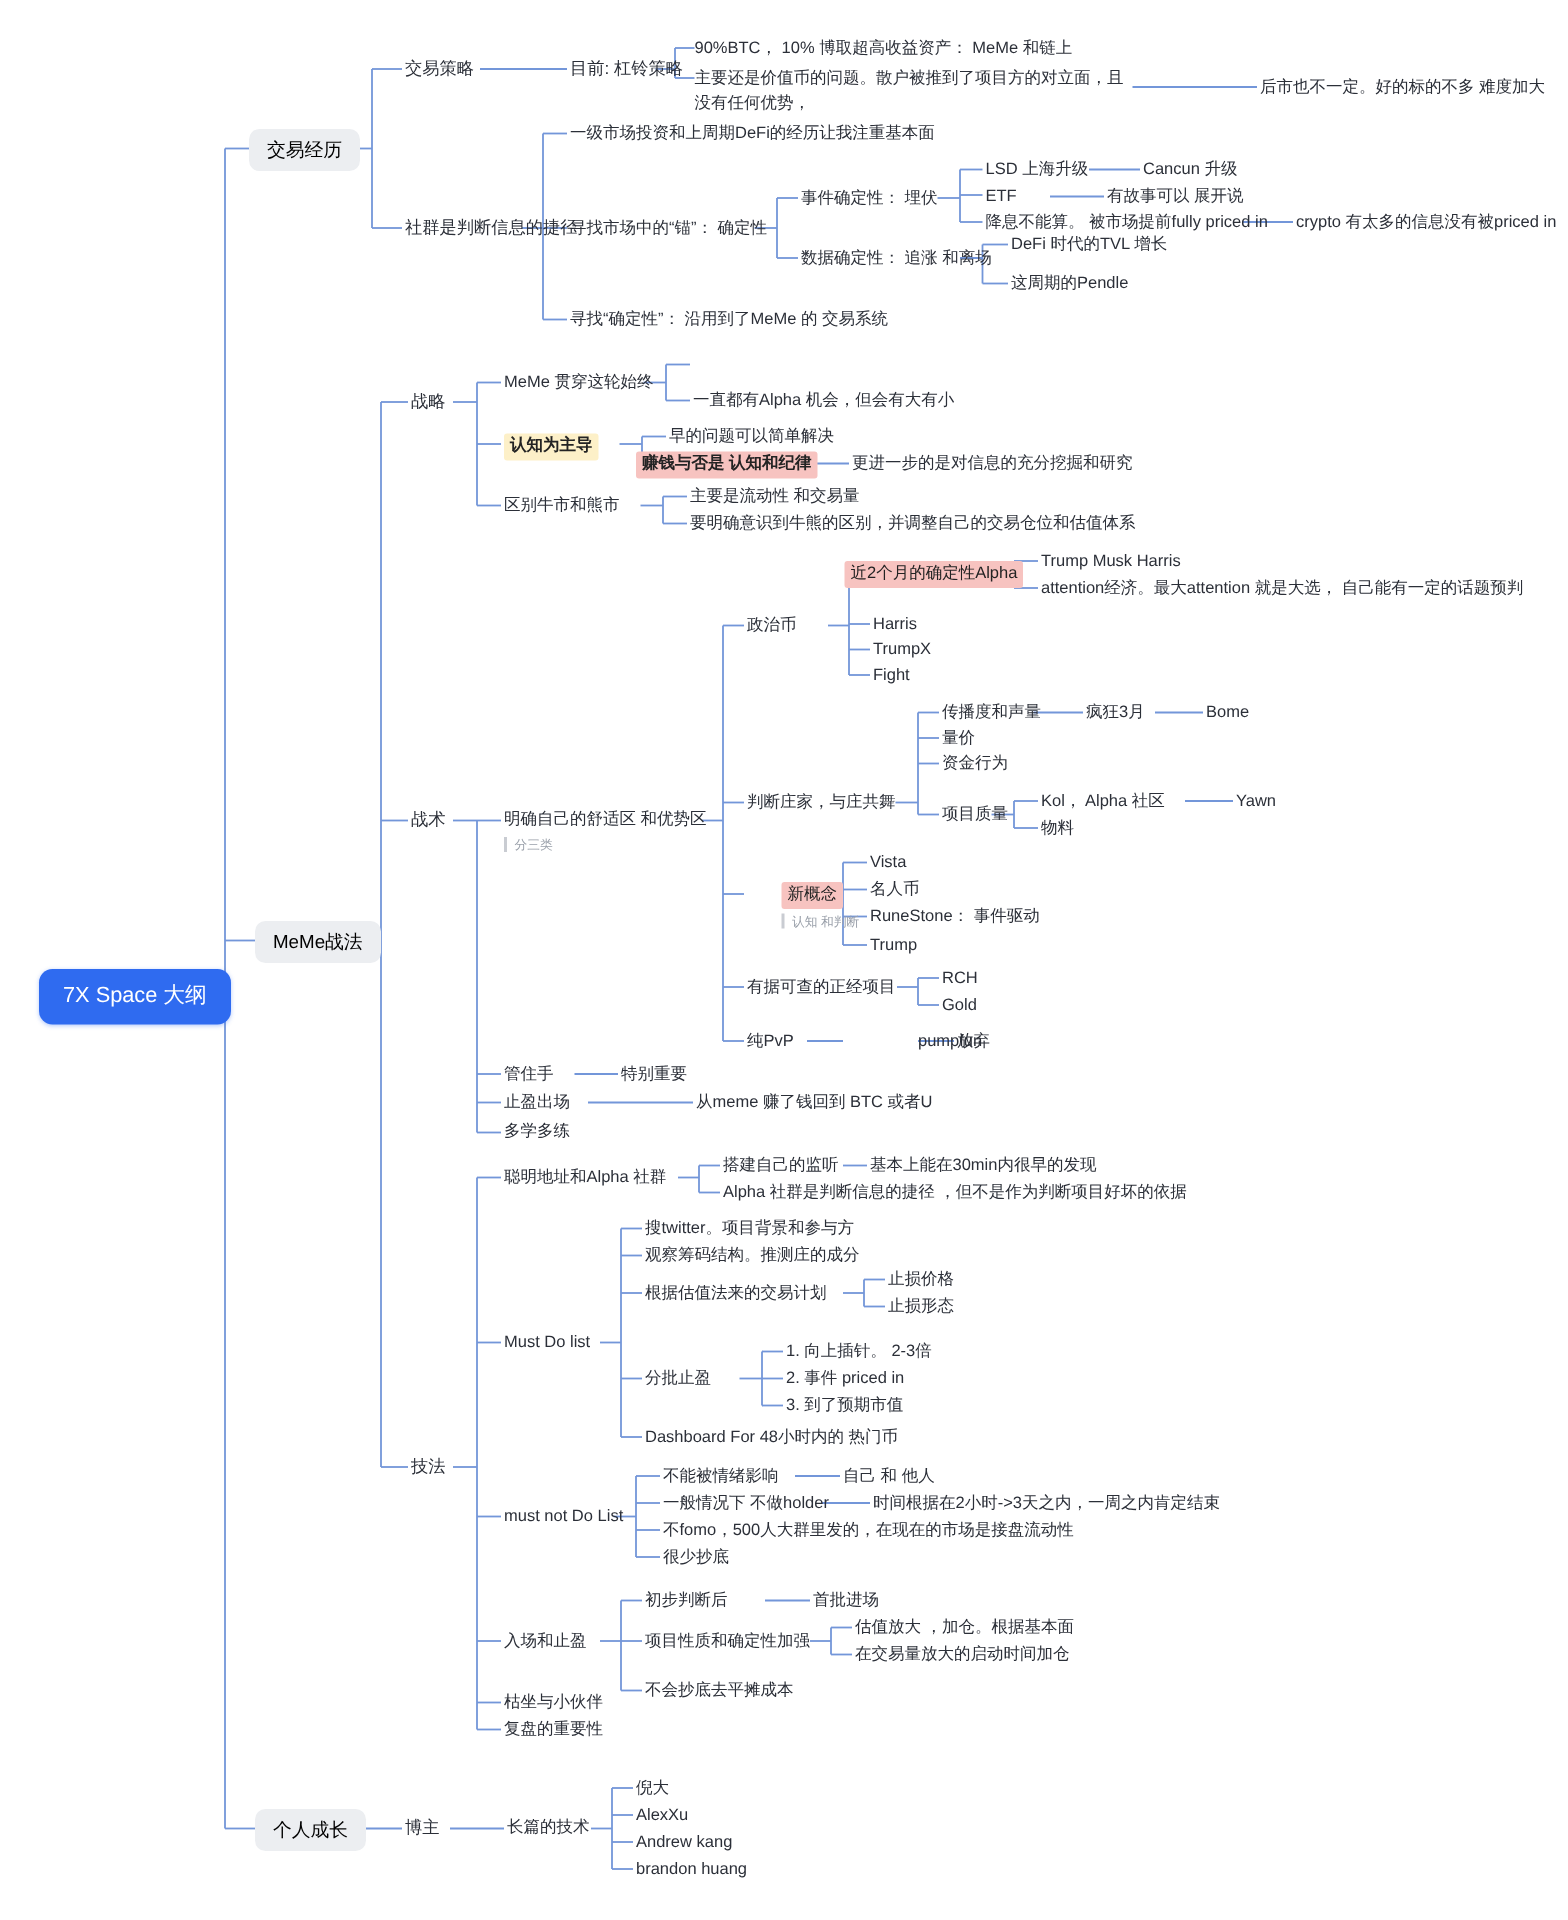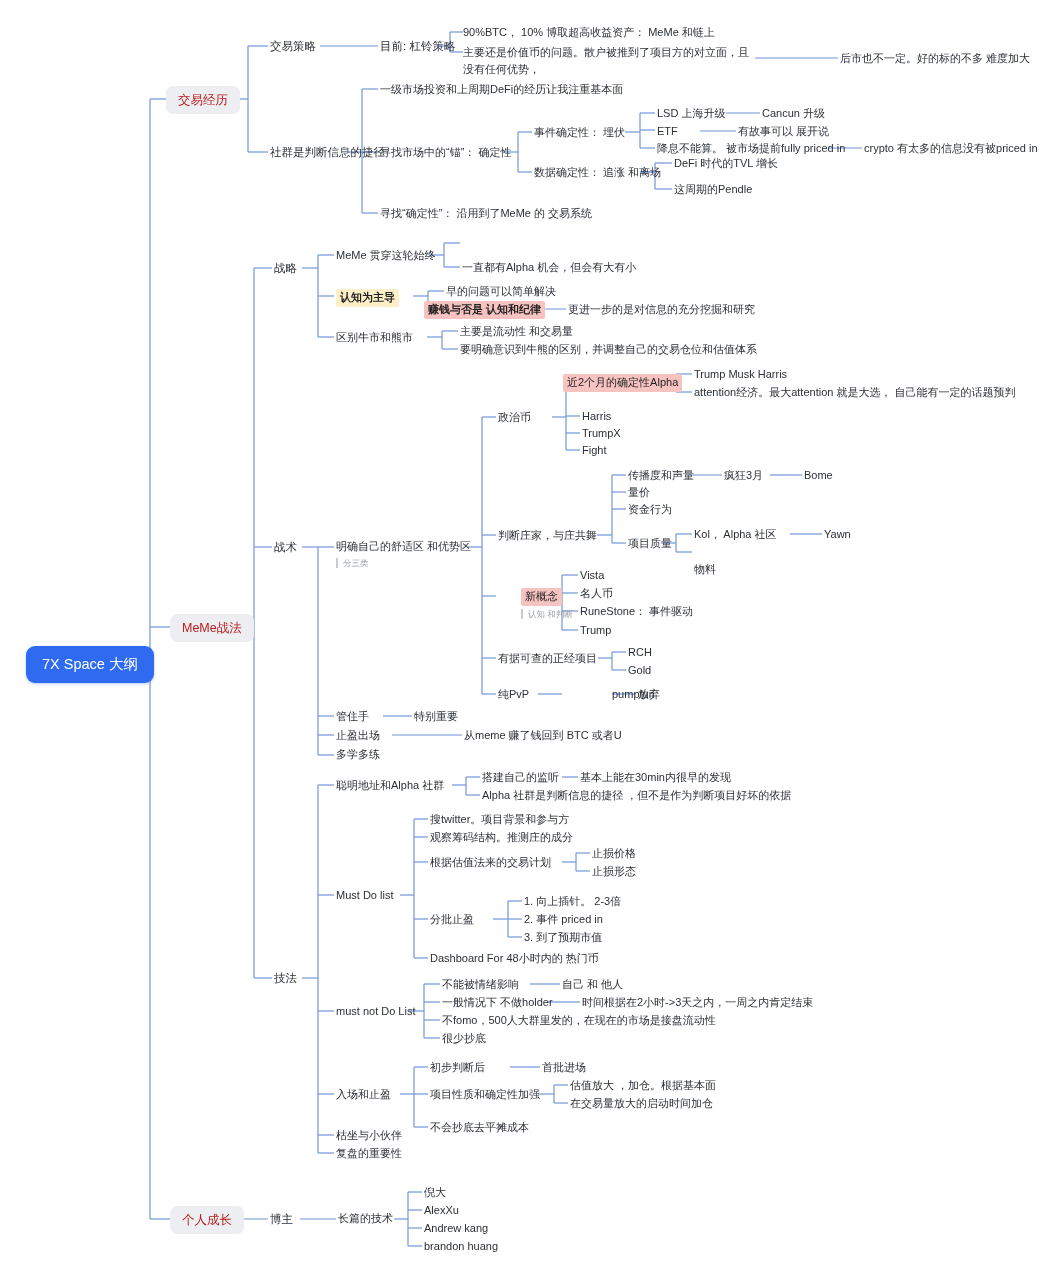--- a/index.html
+++ b/index.html
@@ -18,21 +18,21 @@
 
   
   .root{
     background:#2f6bf0;color:#ffffff;border-radius:9px;
     padding:8px 16px;font-size:14.5px;font-weight:500;
     box-shadow:0 1px 3px rgba(47,107,240,.35);
   }
   
   .lvl1{
     background:#eceef1;border-radius:7px;padding:5px 12px;
-    font-size:12.5px;color:#b91c1c;
+    font-size:12.5px;color:#000000;
   }
   
   .lvl2{font-size:11.5px;}
   .lvl3{font-size:11px;}
   .lvl4{font-size:11px;}
   .lvl5{font-size:11px;}
 
   .wrapbox{white-space:normal;width:300px;line-height:1.5;}
 
   .hl-pink{background:#f7c3c0;border-radius:2px;padding:1px 4px;color:#232323;}
@@ -413,21 +413,21 @@
 </div>
 <div class="node lvl5" style="left:628px;top:536px;">
   <span class="txt">项目质量</span>
 </div>
 <div class="node lvl5" style="left:694px;top:527px;">
   <span class="txt">Kol， Alpha 社区</span>
 </div>
 <div class="node lvl5" style="left:824px;top:527px;">
   <span class="txt">Yawn</span>
 </div>
-<div class="node lvl5" style="left:694px;top:562px;">
+<div class="node lvl5" style="left:694px;top:545px;">
   <span class="txt">物料</span>
 </div>
 
 <div class="node lvl4" style="left:497px;top:588px;padding-left:24px;">
   <span class="txt hl-pink">新概念</span>
   <div class="subnote">认知 和判断</div>
 </div>
 <div class="node lvl5" style="left:580px;top:568px;">
   <span class="txt">Vista</span>
 </div>

